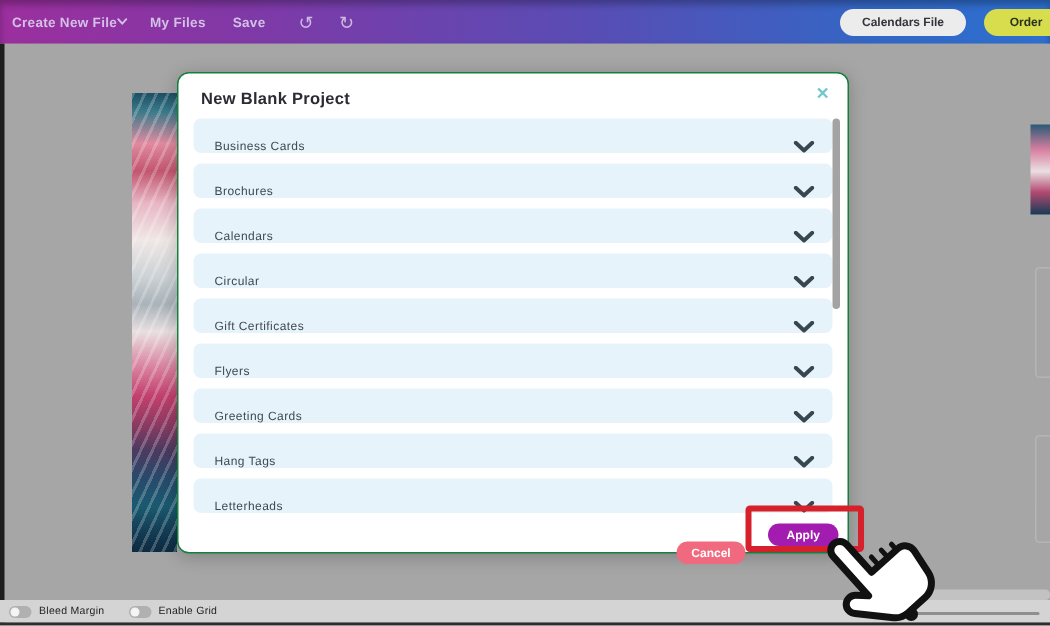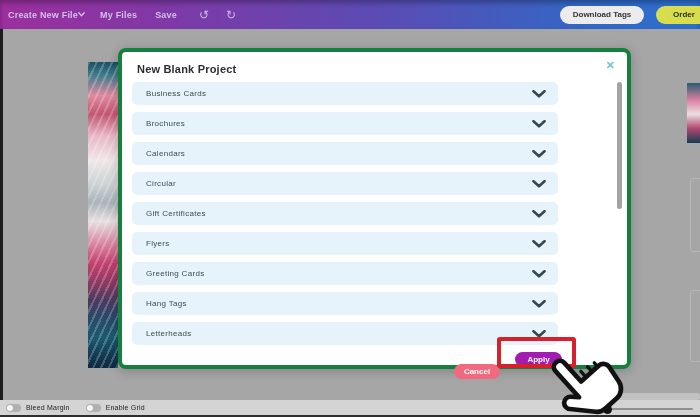--- a/index.html
+++ b/index.html
@@ -32,27 +32,27 @@
     background:
       repeating-linear-gradient(115deg, rgba(255,255,255,0.22) 0 2px, rgba(255,255,255,0) 2px 7px),
       linear-gradient(180deg,#1d4e63 0%,#3a7a8a 4%,#e08aa0 11%,#c2566f 17%,#e8b6c4 24%,#f0e7e6 32%,#ccd2d5 40%,#a9b3b9 46%,#e8dfe0 52%,#d87f9d 60%,#c2406e 66%,#8f3a62 72%,#4a3a60 78%,#274a6b 84%,#1a5a70 90%,#123a52 96%,#0d2a40 100%); }
   .side-thumb { position:absolute; left:687px; top:83px; width:13px; height:60px; z-index:1;
     background:linear-gradient(180deg,#2a5a75 0%,#d87fa0 28%,#eadfe2 52%,#b34a72 75%,#173a55 100%); }
   .ghost-box { position:absolute; width:16px; border:1px solid #b5b5b5; border-radius:3px; z-index:1; }
   .gb1 { left:690px; top:178px; height:74px; }
   .gb2 { left:690px; top:290px; height:72px; }
 
   
-  .modal { position:absolute; left:118px; top:48px; width:513px; height:321px; background:#ffffff;
-    border:4px solid #15803d; border-radius:8px; box-shadow:0 2px 12px rgba(0,0,0,0.22); z-index:10; }
+  .modal { position:absolute; left:118px; top:48px; width:448px; height:321px; background:#ffffff;
+    border:1px solid #15803d; border-radius:8px; box-shadow:0 2px 12px rgba(0,0,0,0.22); z-index:10; }
   .modal-title { position:absolute; left:15px; top:11px; font-size:11px; font-weight:bold; color:#2b2b33; letter-spacing:.2px; }
   .modal-close { position:absolute; right:12px; top:7px; font-size:11px; font-weight:bold; color:#6fc9cc; cursor:pointer; }
   .cat-list { position:absolute; left:10px; top:30px; width:426px; }
   .row { height:23px; margin-bottom:7px; background:#e7f3fa; border-radius:5px;
-    display:flex; align-items:center; justify-content:space-between; padding:0 12px 0 14px; cursor:pointer; }
+    display:flex; align-items:flex-end; justify-content:space-between; padding:0 12px 0 14px; cursor:pointer; }
   .row-label { font-size:8px; color:#3e4a52; letter-spacing:.3px; }
   .chev svg { display:block; }
   .modal-scrollbar { position:absolute; right:5px; top:30px; width:5px; height:127px; background:#a3a3a3; border-radius:3px; }
   .cancel-btn { position:absolute; left:332px; top:312px; width:46px; height:15px; border-radius:8px;
     background:#f0697e; color:#fff; font-size:8px; font-weight:bold; border:none;
     display:flex; align-items:center; justify-content:center; cursor:pointer; }
   .apply-btn { position:absolute; left:393px; top:300px; width:47px; height:15px; border-radius:8px;
     background:#a21caf; color:#fff; font-size:8px; font-weight:bold; border:none;
     display:flex; align-items:center; justify-content:center; cursor:pointer; }
 
@@ -89,21 +89,21 @@
               <polyline points="0.8,0.8 3.5,3.8 6.2,0.8" fill="none" stroke="#d4c0e6" stroke-width="1.3" stroke-linecap="round" stroke-linejoin="round"></polyline>
             </svg>
         </span>
       </div>
       <div class="menu-item mi-myfiles">My Files</div>
       <div class="menu-item mi-save">Save</div>
       <div class="hist-icon">↺</div>
       <div class="hist-icon redo">↻</div>
     </div>
     <div class="topbar-right">
-      <button class="pill-btn dl-btn">Download Tags</button>
+      <button class="pill-btn dl-btn">Calendars File</button>
       <button class="pill-btn order-btn">Order</button>
     </div>
   </div>
 
   <div class="left-strip"></div>
   <div class="artwork"></div>
   <div class="side-thumb"></div>
   <div class="ghost-box gb1"></div>
   <div class="ghost-box gb2"></div>
 

